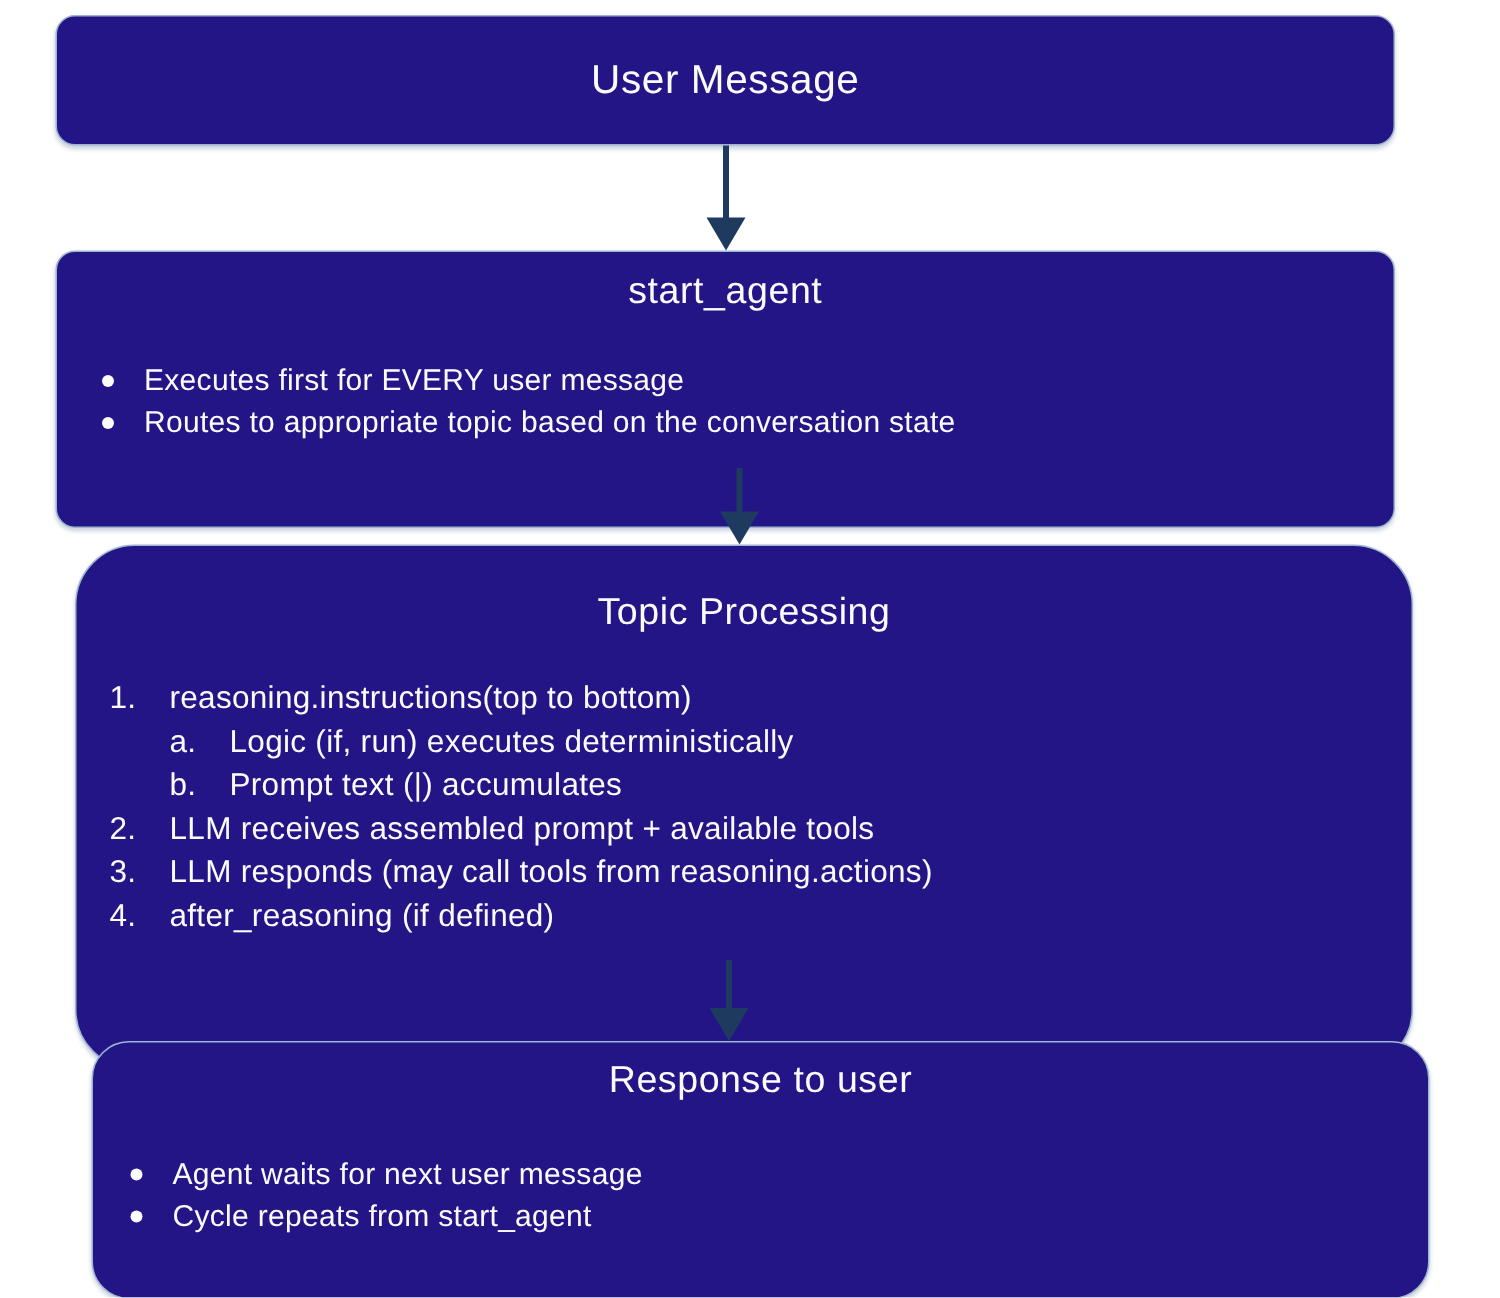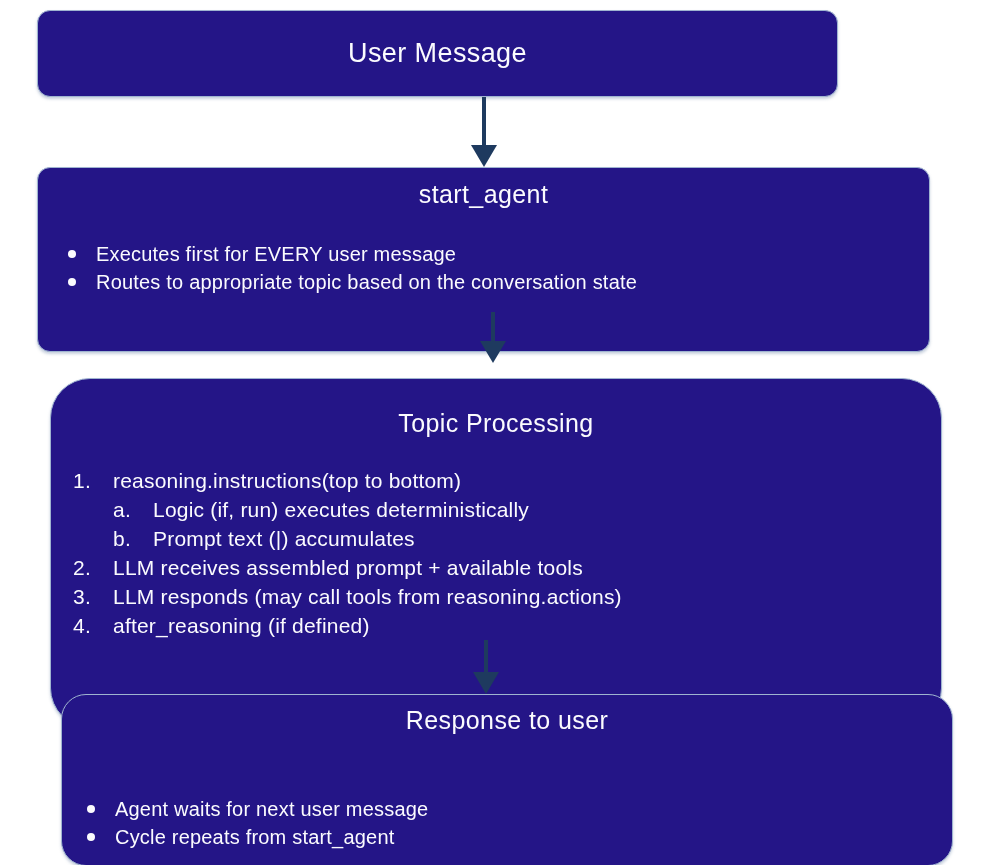--- a/index.html
+++ b/index.html
@@ -78,21 +78,21 @@
     border-left: 13px solid transparent;
     border-right: 13px solid transparent;
     border-top: 22px solid #1e3a5f;
   }
 </style>
 </head>
 <body>
 
 <div class="canvas">
 
-  <div class="flow-box" style="left:37px; top:10px; width:801px; height:87px; border-radius:13px;text-decoration:underline;">
+  <div class="flow-box" style="left:37px; top:10px; width:893px; height:87px; border-radius:13px;text-decoration:underline;">
     <div class="box-title big center-v">User Message</div>
   </div>
 
   <div class="flow-arrow" style="left:471px; top:97px; height:70px;">
     <div class="arrow-shaft" style="height:52px;"></div>
     <div class="arrow-head"></div>
   </div>
 
   <div class="flow-box" style="left:37px; top:167px; width:893px; height:185px; border-radius:13px;">
     <div class="box-title" style="top:12px;">start_agent</div>
@@ -106,21 +106,21 @@
         <span>Routes to appropriate topic based on the conversation state</span>
       </div>
     </div>
   </div>
 
   <div class="flow-arrow" style="left:480px; top:312px; height:51px;">
     <div class="arrow-shaft" style="height:33px;"></div>
     <div class="arrow-head"></div>
   </div>
 
-  <div class="flow-box" style="left:50px; top:378px; width:892px; height:350px; border-radius:40px;">
+  <div class="flow-box" style="left:50px; top:363px; width:892px; height:350px; border-radius:40px;">
     <div class="box-title" style="top:30px;">Topic Processing</div>
     <div class="num-list" style="left:0; right:0; top:87px;">
       <div class="num-row">
         <span class="num-marker">1.</span>
         <span class="num-text">reasoning.instructions(top to bottom)</span>
       </div>
       <div class="num-row sub">
         <span class="num-marker">a.</span>
         <span class="num-text">Logic (if, run) executes deterministically</span>
       </div>
@@ -143,21 +143,21 @@
     </div>
   </div>
 
   <div class="flow-arrow" style="left:473px; top:640px; height:54px;">
     <div class="arrow-shaft" style="height:36px;"></div>
     <div class="arrow-head"></div>
   </div>
 
   <div class="flow-box" style="left:61px; top:694px; width:892px; height:172px; border-radius:25px;">
     <div class="box-title" style="top:11px;">Response to user</div>
-    <div class="bullet-list" style="left:25px; top:74px; right:20px;margin-top:26px;">
+    <div class="bullet-list" style="left:25px; top:74px; right:20px;">
       <div class="bullet-row">
         <span class="bullet-dot"></span>
         <span>Agent waits for next user message</span>
       </div>
       <div class="bullet-row">
         <span class="bullet-dot"></span>
         <span>Cycle repeats from start_agent</span>
       </div>
     </div>
   </div>

